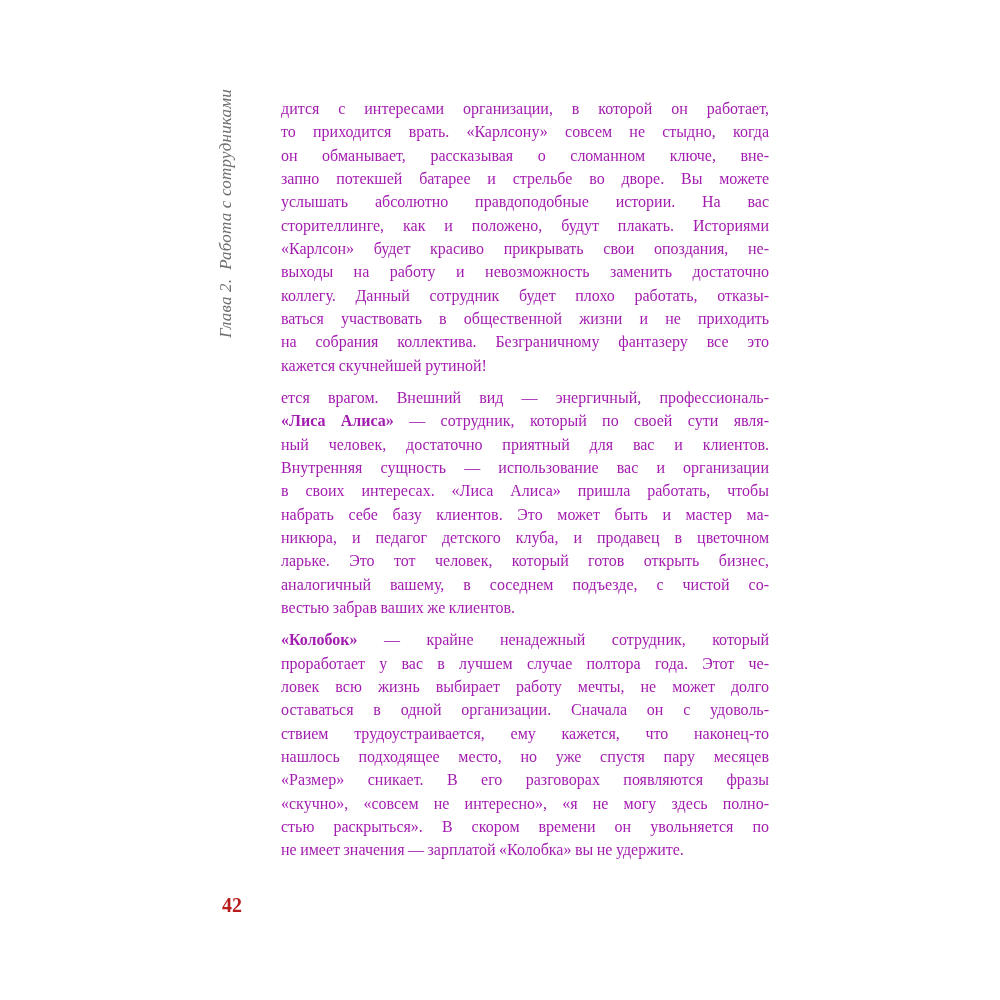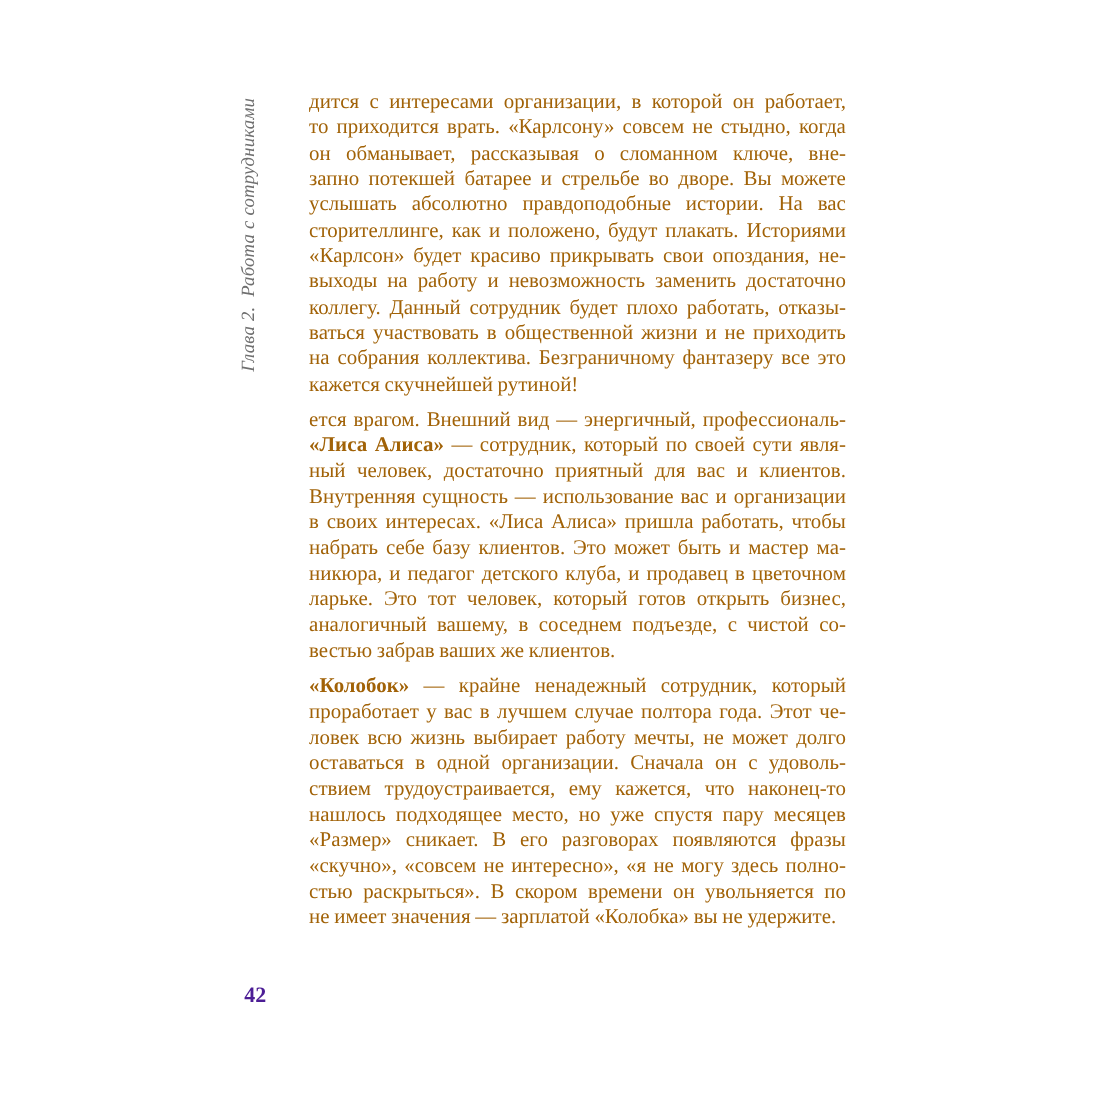--- a/index.html
+++ b/index.html
@@ -31,30 +31,30 @@
     white-space: pre;
     letter-spacing: 0.2px;
   }
   .page-number {
     position: absolute;
     left: 222px;
     top: 895px;
     font-weight: bold;
     font-size: 20px;
     line-height: 20px;
-    color: #4c1d95;
+    color: #b91c1c;
   }
   .text-block {
     position: absolute;
     left: 281px;
-    top: 81px;
+    top: 97px;
     width: 488px;
-    font-size: 19px;
+    font-size: 16px;
     line-height: 23.33px;
-    color: #a16207;
+    color: #a21caf;
     word-spacing: -0.5px;
   }
   .para + .para {
     margin-top: 9px;
   }
   .line {
     text-align: justify;
     text-align-last: justify;
     text-justify: inter-word;
   }

